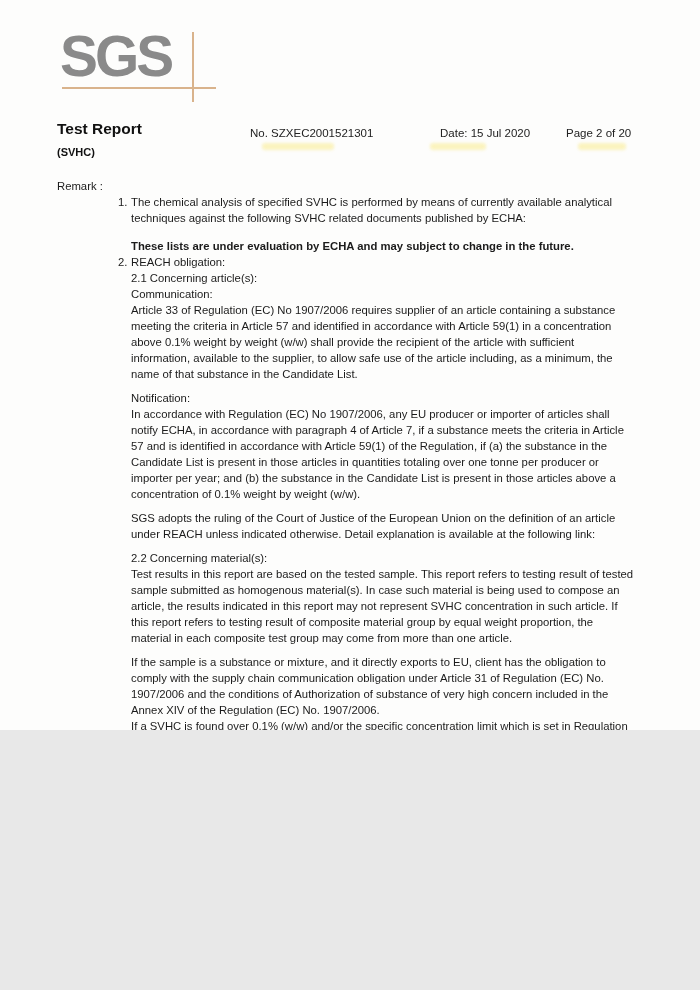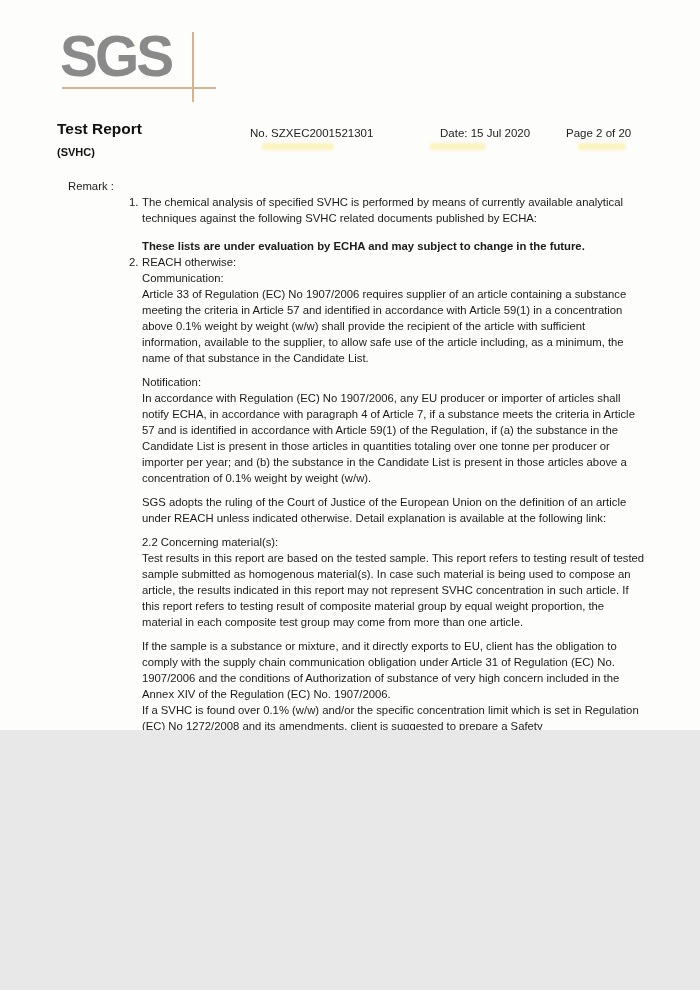--- a/index.html
+++ b/index.html
@@ -23,21 +23,21 @@
   .doc-subtitle { position:absolute; left:57px; top:146px; font-size:11px; font-weight:bold; color:#111; }
   .meta { position:absolute; top:127px; font-size:11.5px; color:#222; }
   .meta-no { left:250px; } .meta-date { left:440px;text-align:right; } .meta-page { left:566px; }
 
   .hl { position:absolute; height:7px; background:rgba(250,233,130,.5); filter:blur(1.5px); border-radius:3px; }
   .hl1 { left:262px; top:143px; width:72px; }
   .hl2 { left:430px; top:143px; width:56px; }
   .hl3 { left:578px; top:143px; width:48px; }
 
   
-  .body-block { position:absolute; left:68px; top:178px; width:594px; font-size:11.3px; line-height:16px; color:#1b1b1b; }
+  .body-block { position:absolute; left:57px; top:178px; width:594px; font-size:11.3px; line-height:16px; color:#1b1b1b; }
   .item { display:flex; margin-left:61px; }
   .item-no { width:13px; flex:none; }
   .item-text { width:505px; }
   .sub { margin-left:74px; width:505px; }
   .gap { margin-top:8px; }
   .gap-sm { margin-top:12px;font-weight:bold; }
   .wrap-url { word-break:break-all; }
 
   
   .f-company { position:absolute; left:57px; top:944px; font-size:8px; line-height:10px; color:#96a9a9; z-index:1; }
@@ -82,23 +82,24 @@
     <div class="item">
       <div class="item-no">1.</div>
       <div class="item-text">
         <div>The chemical analysis of specified SVHC is performed by means of currently available analytical techniques against the following SVHC related documents published by ECHA:</div>
         <div class="gap-sm">These lists are under evaluation by ECHA and may subject to change in the future.</div>
       </div>
     </div>
 
     <div class="item">
       <div class="item-no">2.</div>
-      <div class="item-text">REACH otherwise:</div>
+      <div class="item-text">REACH obligation:</div>
     </div>
 
+    <div class="sub">2.1 Concerning article(s):</div>
     <div class="sub">Communication:</div>
     <div class="sub">Article 33 of Regulation (EC) No 1907/2006 requires supplier of an article containing a substance meeting the criteria in Article 57 and identified in accordance with Article 59(1) in a concentration above 0.1% weight by weight (w/w) shall provide the recipient of the article with sufficient information, available to the supplier, to allow safe use of the article including, as a minimum, the name of that substance in the Candidate List.</div>
 
     <div class="sub gap">Notification:</div>
     <div class="sub">In accordance with Regulation (EC) No 1907/2006, any EU producer or importer of articles shall notify ECHA, in accordance with paragraph 4 of Article 7, if a substance meets the criteria in Article 57 and is identified in accordance with Article 59(1) of the Regulation, if (a) the substance in the Candidate List is present in those articles in quantities totaling over one tonne per producer or importer per year; and (b) the substance in the Candidate List is present in those articles above a concentration of 0.1% weight by weight (w/w).</div>
 
     <div class="sub gap">SGS adopts the ruling of the Court of Justice of the European Union on the definition of an article under REACH unless indicated otherwise. Detail explanation is available at the following link:</div>
 
     <div class="sub gap">2.2 Concerning material(s):</div>
     <div class="sub">Test results in this report are based on the tested sample. This report refers to testing result of tested sample submitted as homogenous material(s). In case such material is being used to compose an article, the results indicated in this report may not represent SVHC concentration in such article. If this report refers to testing result of composite material group by equal weight proportion, the material in each composite test group may come from more than one article.</div>

